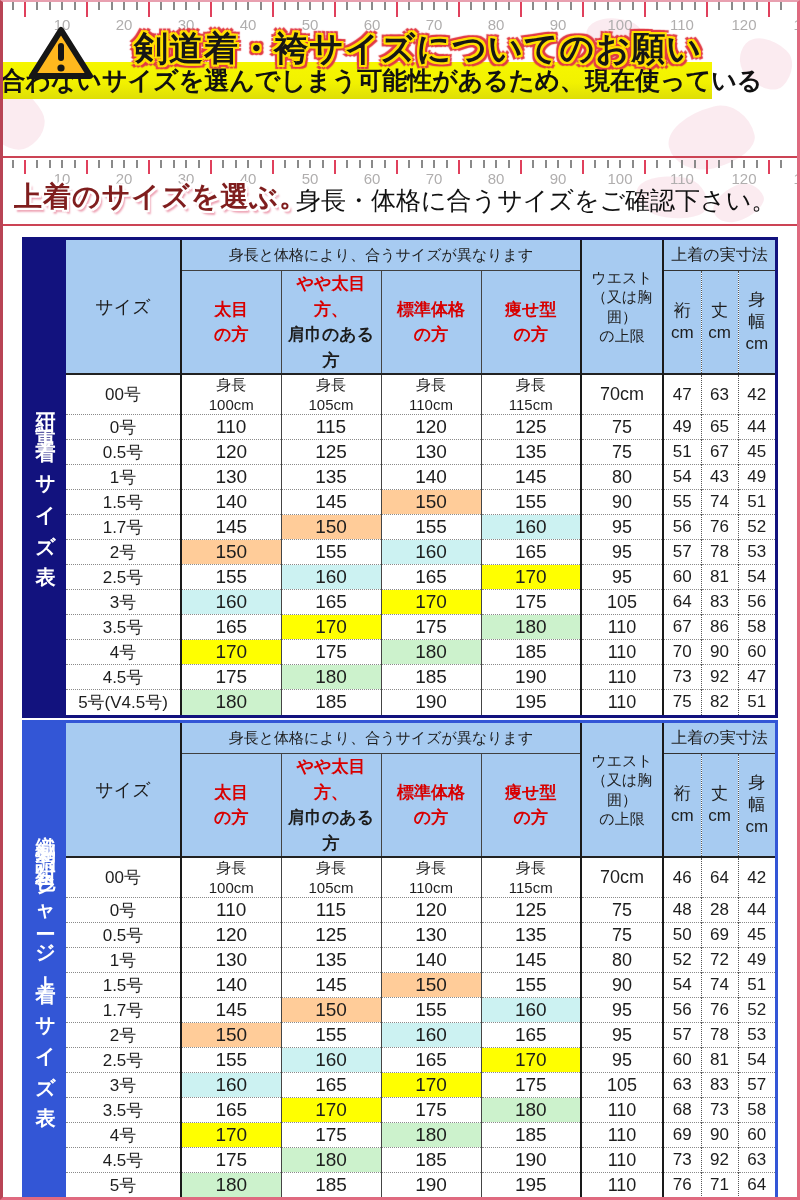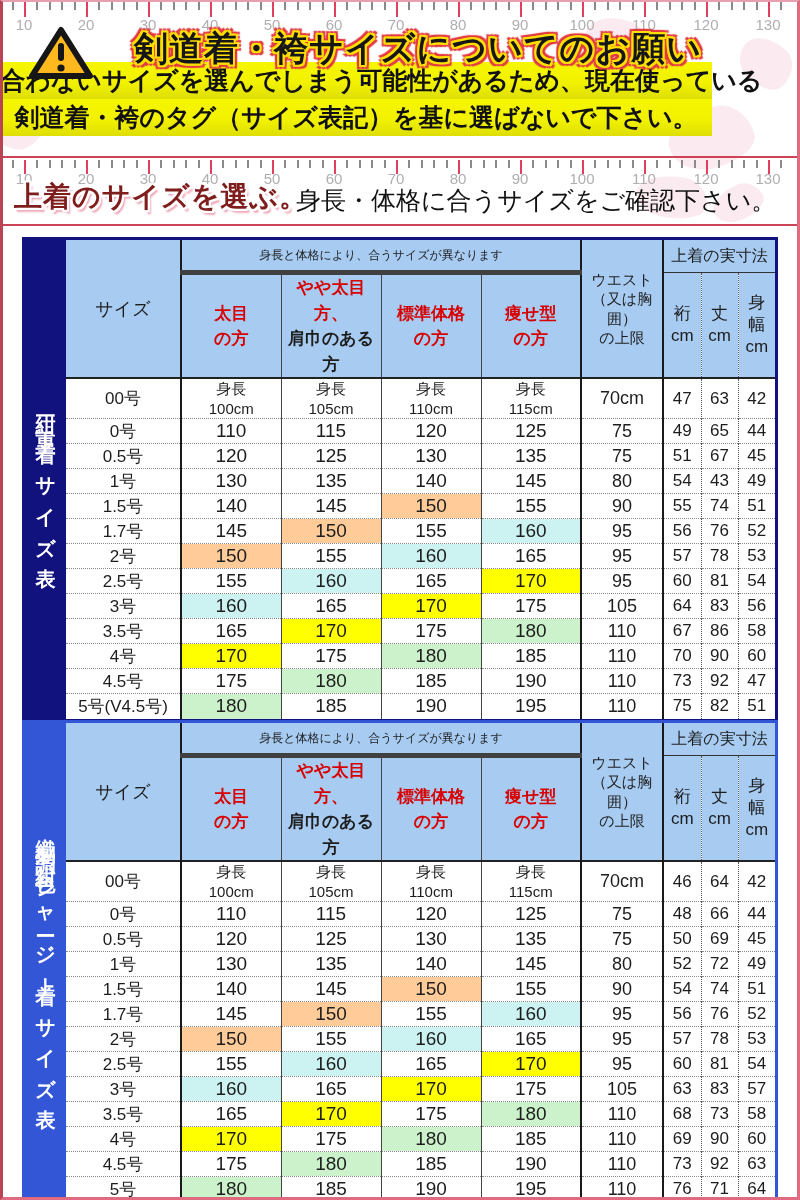--- a/index.html
+++ b/index.html
@@ -7,21 +7,21 @@
        font-family:"Liberation Sans","DejaVu Sans",sans-serif;overflow:hidden;}
   .page{position:absolute;inset:0;}
   
   .frame{position:absolute;inset:0;border-left:3px solid #b84455;border-right:3px solid #e06a80;
          border-top:2px solid #e8a0b0;border-bottom:3px solid #e06a80;pointer-events:none;z-index:40;}
   
   .petal{position:absolute;background:#f7d3dd;opacity:.45;border-radius:62% 38% 55% 45%/48% 62% 38% 52%;z-index:0;}
   
   .band{position:absolute;left:0;width:800px;background:transparent;z-index:1;}
   .tick{position:absolute;top:2px;width:2px;}
-  .rnum{position:absolute;font-size:15px;color:#b0aeae;transform:translateX(-50%);}
+  .rnum{position:absolute;font-size:15px;color:#b0aeae;transform:translateX(-50%);margin-left:38px;}
   
   .warnwrap{position:absolute;left:0;top:16px;width:800px;height:62px;z-index:5;}
   .warnicon{position:absolute;left:28px;top:10px;}
   .warntitle{position:absolute;left:134px;top:10px;font-size:34px;font-weight:bold;color:#161616;
     letter-spacing:1px;white-space:nowrap;
     text-shadow:-2px -2px 0 #ffdf00,2px -2px 0 #ffdf00,-2px 2px 0 #ffdf00,2px 2px 0 #ffdf00,
       -2px 0 0 #ffdf00,2px 0 0 #ffdf00,0 -2px 0 #ffdf00,0 2px 0 #ffdf00,
       -4px -4px 1px #e23a44,4px -4px 1px #e23a44,-4px 4px 1px #e23a44,4px 4px 1px #e23a44,
       -4px 0 1px #e23a44,4px 0 1px #e23a44,0 -4px 1px #e23a44,0 4px 1px #e23a44;}
   
@@ -39,21 +39,21 @@
   .secSub{position:absolute;left:296px;top:26px;font-size:25px;color:#111;white-space:nowrap;z-index:6;}
   
   .twrap{position:absolute;left:22px;width:756px;display:flex;border:3px solid #12127e;
          background:#fff;box-sizing:border-box;z-index:5;}
   .side{width:41px;display:flex;align-items:center;justify-content:center;
         writing-mode:vertical-rl;text-orientation:upright;color:#fff;font-weight:bold;
         font-size:20px;letter-spacing:7px;line-height:41px;}
   table.sz{border-collapse:collapse;table-layout:fixed;width:709px;}
   table.sz td{padding:0;text-align:center;vertical-align:middle;color:#1d1d1d;overflow:hidden;}
   .h{background:#a7cbf1;}
-  .hspan{font-size:12px;height:30px;border-bottom:5px solid #404040;}
+  .hspan{font-size:15px;height:30px;border-bottom:1px solid #404040;}
   .hmeas{font-size:16px;height:30px;border-bottom:1px solid #333;}
   .hsize{font-size:18px;}
   .hwaist{font-size:15px;line-height:1.3;}
   .hcol{font-size:17px;font-weight:bold;height:84px;line-height:1.5;}
   .hcol .l1{color:#d80000;}
   .hm{font-size:17px;line-height:1.3;}
   .pre{white-space:pre-line;}
   .gB{border-left:2px solid #1a1a1a;}
   .sL{border-left:1px solid #444;}
   .dL{border-left:1px dotted #555;}
@@ -161,23 +161,20 @@
       <path d="M33 4 L62 50 L4 50 Z" fill="#ffb81e" stroke="#161616" stroke-width="6" stroke-linejoin="round"></path>
       <rect x="30" y="17" width="6" height="18" rx="3" fill="#161616"></rect>
       <circle cx="33" cy="42" r="3.6" fill="#161616"></circle>
     </svg>
     <div class="warntitle">剣道着・袴サイズについてのお願い</div>
   </div>
 
   <div class="banner">
     <div class="ybar">
         <span>全く合わないサイズを選んでしまう可能性があるため、現在使っている</span>
-      </div>
-    <div class="ybar">
-        <span>剣道着・袴のタグ（サイズ表記）を基に選ばないで下さい。</span>
       </div>
   </div>
 
   <div class="band2" id="ruler-mid">
     <div class="secHeading">上着のサイズを選ぶ。</div>
     <div class="secSub">身長・体格に合うサイズをご確認下さい。</div>
   <div class="tick" style="left: 11.6px; height: 7.7px; background: rgb(138, 138, 138);"></div>
       <div class="tick" style="left: 24px; height: 14px; background: rgb(224, 64, 92);"></div>
       <div class="tick" style="left: 36.4px; height: 7.7px; background: rgb(138, 138, 138);"></div>
       <div class="tick" style="left: 48.8px; height: 7.7px; background: rgb(138, 138, 138);"></div>
@@ -499,21 +496,21 @@
             <td class="cm dL">42</td>
           </tr>
           <tr style="height: 25px;">
             <td class="csize">0号</td>
             <td class="cv gB">110</td>
             <td class="cv sL">115</td>
             <td class="cv sL">120</td>
             <td class="cv sL">125</td>
             <td class="cwaist gB">75</td>
             <td class="cm gB">48</td>
-            <td class="cm dL">66</td>
+            <td class="cm dL">28</td>
             <td class="cm dL">44</td>
           </tr>
           <tr style="height: 25px;">
             <td class="csize">0.5号</td>
             <td class="cv gB">120</td>
             <td class="cv sL">125</td>
             <td class="cv sL">130</td>
             <td class="cv sL">135</td>
             <td class="cwaist gB">75</td>
             <td class="cm gB">50</td>

